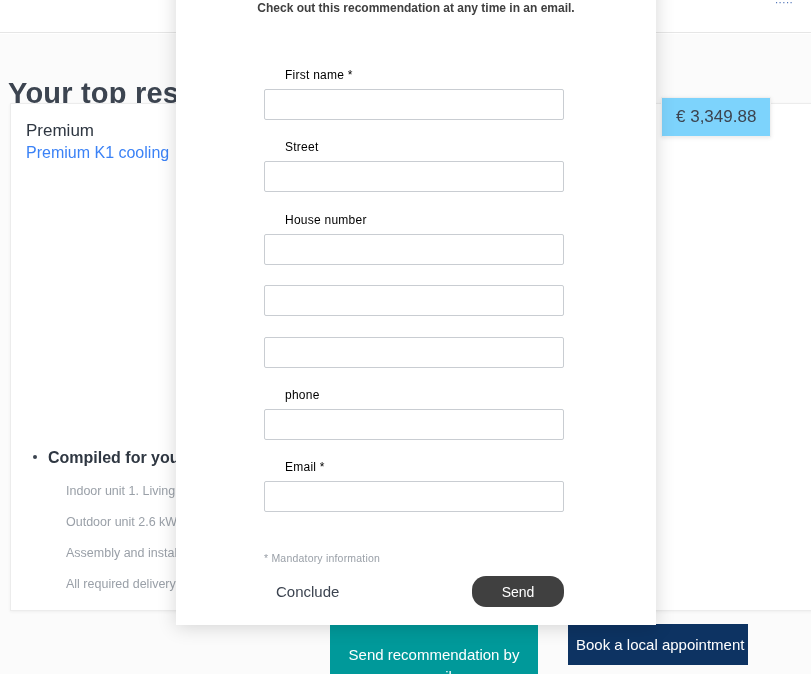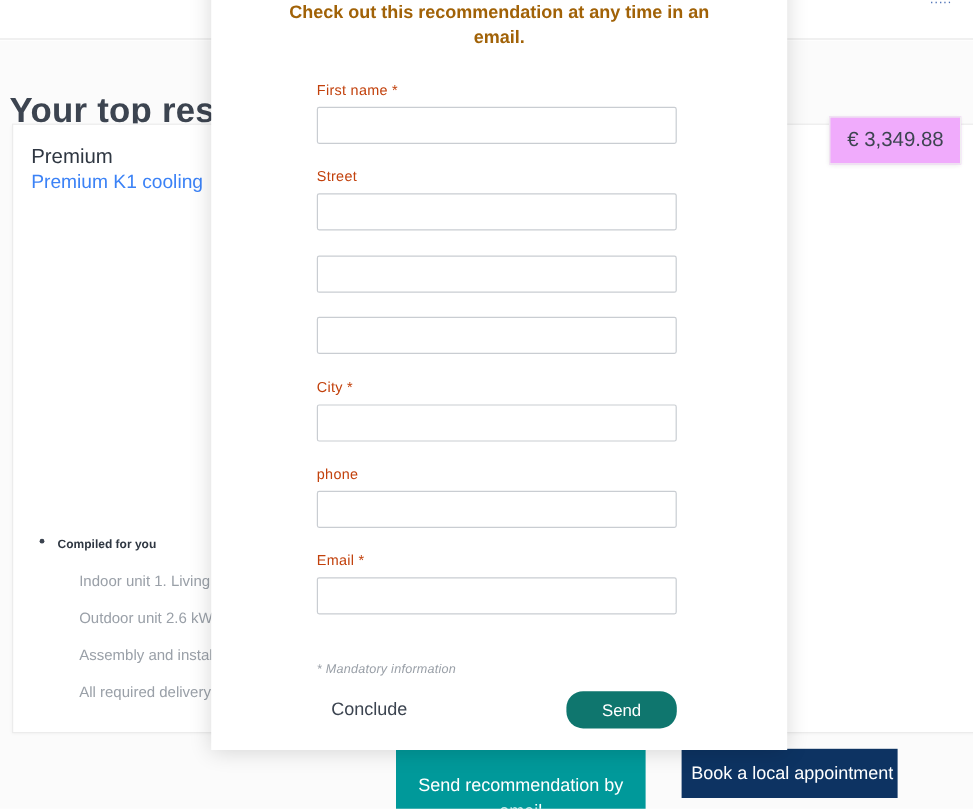--- a/index.html
+++ b/index.html
@@ -88,24 +88,24 @@
     position: absolute;
     left: 15px;
     top: 40px;
     font-size: 16px;
     color: #3b82f6;
     white-space: nowrap;
   }
 
   #price-chip {
     position: absolute;
-    left: 691px;
+    left: 661px;
     top: 63px;
     padding: 9px 14px;
-    background: #f0abfc;
+    background: #7dd3fc;
     border: 1px solid #efefef;
     box-shadow: 0 1px 4px rgba(0,0,0,0.09);
     font-size: 17px;
     color: #3c4450;
     white-space: nowrap;
   }
 
   #spec-section {
     position: absolute;
     left: 22px;
@@ -120,21 +120,21 @@
   .bullet-dot {
     width: 4px;
     height: 4px;
     border-radius: 50%;
     background: #3c4450;
     flex: 0 0 auto;
     position: relative;
     top: -4px;
   }
   #spec-heading {
-    font-size: 10px;
+    font-size: 16px;
     font-weight: bold;
     color: #2f3742;
     white-space: nowrap;
   }
   .spec-line {
     margin-left: 33px;
     margin-top: 17px;
     font-size: 12.5px;
     color: #9aa0a8;
     white-space: nowrap;
@@ -196,41 +196,42 @@
     box-sizing: border-box;
     pointer-events: auto;
     overflow: hidden;
   }
   #modal-title {
     position: absolute;
     left: 60px;
     top: 92px;
     width: 360px;
     text-align: center;
-    font-size: 15px;
+    font-size: 12px;
     font-weight: bold;
-    color: #a16207;
+    color: #404040;
     line-height: 1.42;
   }
 
   #modal-form {
     position: absolute;
     left: 88px;
     top: 160px;
     width: 300px;
   }
   .field-group {
     margin-bottom: 20.4px;
   }
   .field-label {
     display: block;
     font-size: 12px;
-    color: #c2410c;
+    color: #000000;
     margin-bottom: 7px;
     letter-spacing: 0.25px;
+    margin-left: 21px;
   }
   .field-input {
     display: block;
     width: 300px;
     height: 31px;
     box-sizing: border-box;
     border: 1px solid #c9cdd2;
     border-radius: 2px;
     background: #ffffff;
     font-family: inherit;
@@ -239,21 +240,20 @@
     padding: 0 8px;
     outline: none;
   }
   #mandatory-note {
     position: absolute;
     left: 88px;
     top: 644px;
     font-size: 10.5px;
     color: #9aa0a8;
     letter-spacing: 0.2px;
-    font-style: italic;
   }
   #modal-actions {
     position: absolute;
     left: 88px;
     top: 668px;
     width: 300px;
     display: flex;
     align-items: center;
     justify-content: space-between;
   }
@@ -262,21 +262,21 @@
     border: none;
     font-family: Liberation Sans, sans-serif;
     font-size: 15px;
     color: #3c4450;
     cursor: pointer;
     padding: 6px 12px;
   }
   #btn-send {
     width: 92px;
     height: 31px;
-    background: #0f766e;
+    background: #404040;
     color: #ffffff;
     border: none;
     border-radius: 14px;
     font-family: inherit;
     font-size: 14px;
     cursor: pointer;
   }
 </style>
 </head>
 <body>
@@ -329,29 +329,29 @@
         <input class="field-input" type="text" value="" style="">
       </div>
 
 
       <div class="field-group">
         <label class="field-label">Street</label>
         <input class="field-input" type="text" value="" style="">
       </div>
 
       <div class="field-group">
-        <input class="field-input" type="text" value="" style="">
-      </div>
-
-      <div class="field-group">
-        <input class="field-input" type="text" value="" style="">
-      </div>
-
-      <div class="field-group">
-        <label class="field-label">City *</label>
+        <label class="field-label">House number</label>
+        <input class="field-input" type="text" value="" style="">
+      </div>
+
+      <div class="field-group">
+        <input class="field-input" type="text" value="" style="">
+      </div>
+
+      <div class="field-group">
         <input class="field-input" type="text" value="" style="">
       </div>
 
       <div class="field-group">
         <label class="field-label">phone</label>
         <input class="field-input" type="text" value="" style="">
       </div>
 
       <div class="field-group">
         <label class="field-label">Email *</label>

